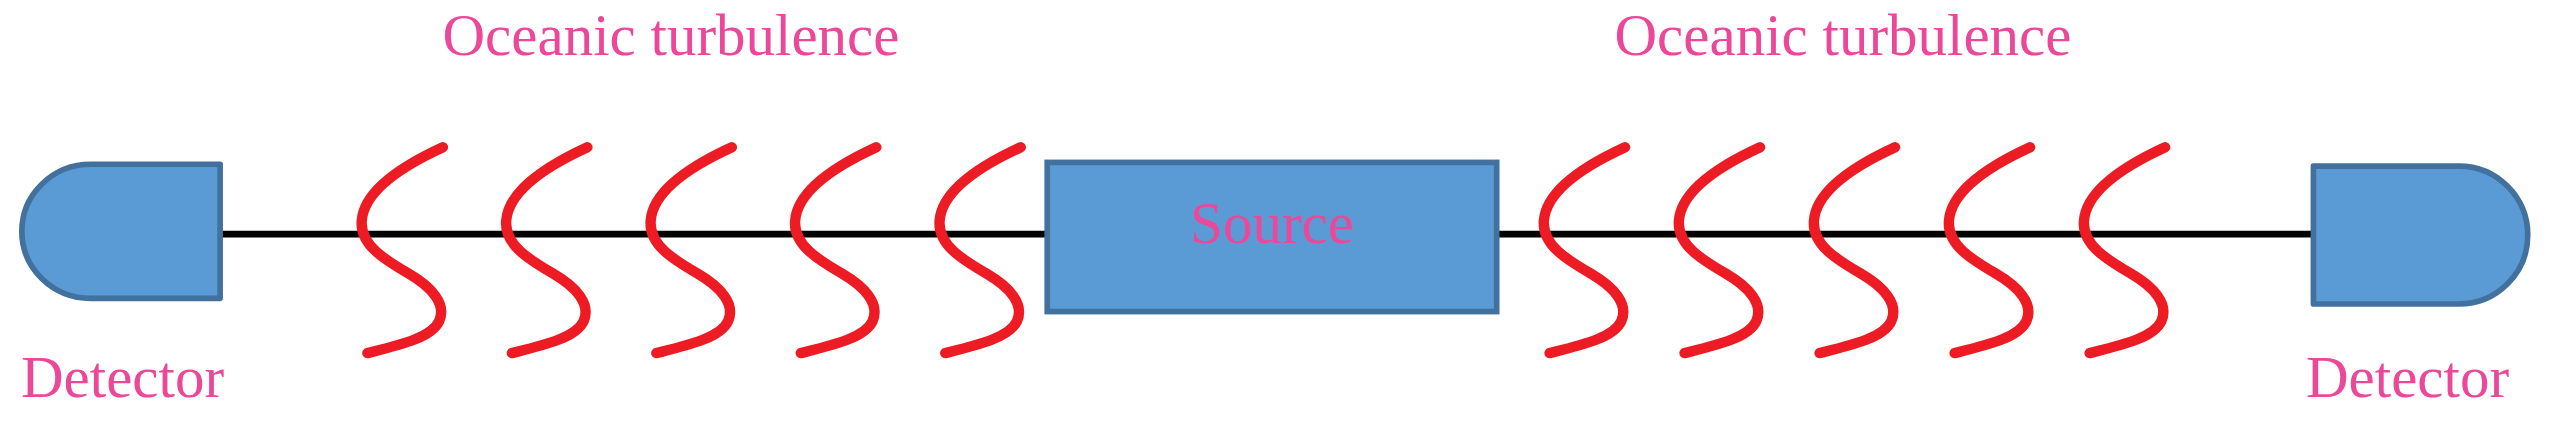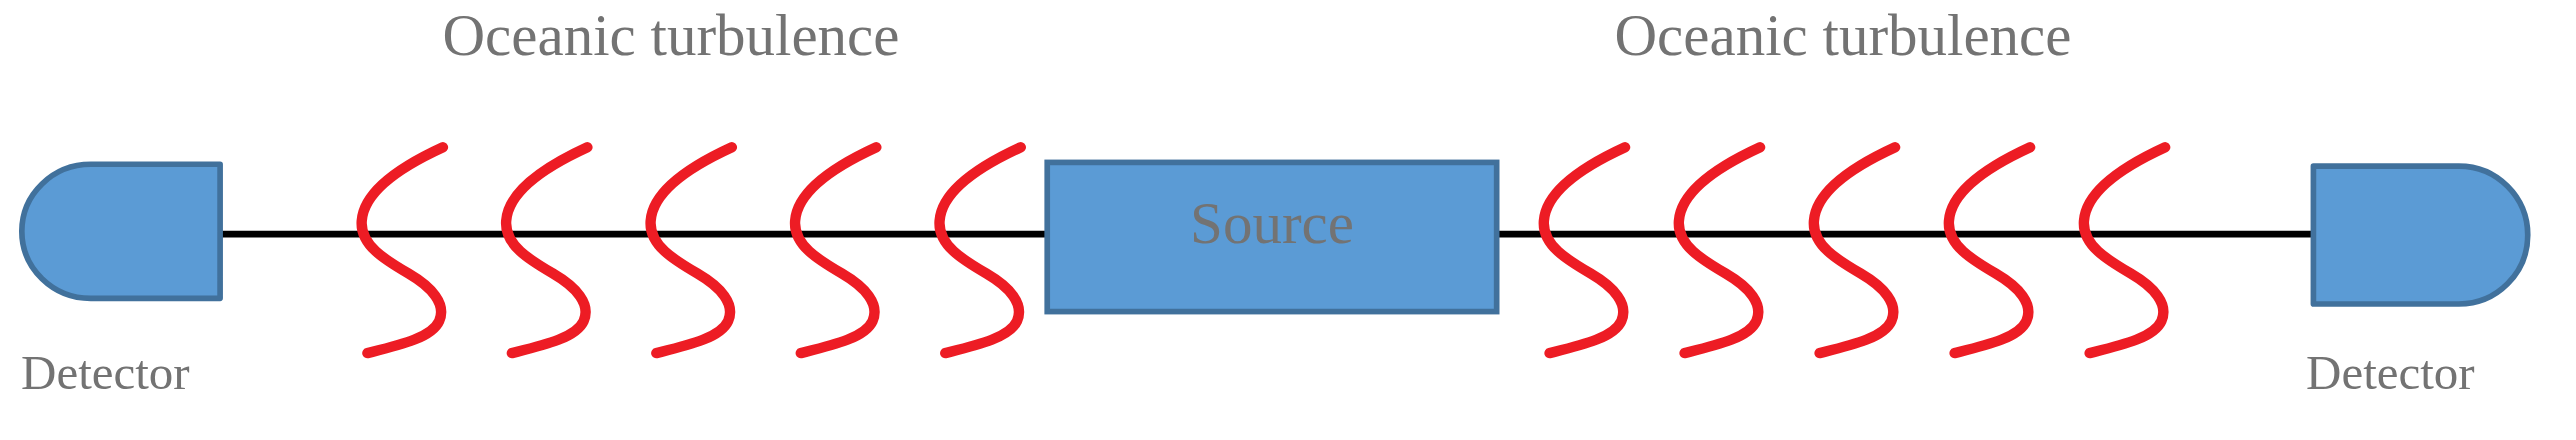--- a/index.html
+++ b/index.html
@@ -22,36 +22,36 @@
   #scene {
     position: absolute;
     left: 0;
     top: 0;
     width: 2576px;
     height: 440px;
     display: block;
   }
   .dgm-label {
     position: absolute;
-    color: #737373;
+    color: #ec4899;
     font-family: "Liberation Serif", "DejaVu Serif", serif;
     font-weight: 400;
     white-space: nowrap;
     line-height: 1;
     user-select: none;
   }
   .turb-label {
     font-size: 59px;
     top: 5.7px;
     text-align: center;
   }
   #turb-label-left  { left: 359px; width: 624px; }
   #turb-label-right { left: 1531px; width: 624px; }
   .detector-label {
-    font-size: 49px;
+    font-size: 59px;
     top: 348px;
     font-family: Liberation Serif, serif;
   }
   #detector-label-left  { left: 21px; }
   #detector-label-right { left: 2306px; }
   .source-label {
     font-size: 59px;
     left: 1047px;
     top: 194px;
     width: 450px;

